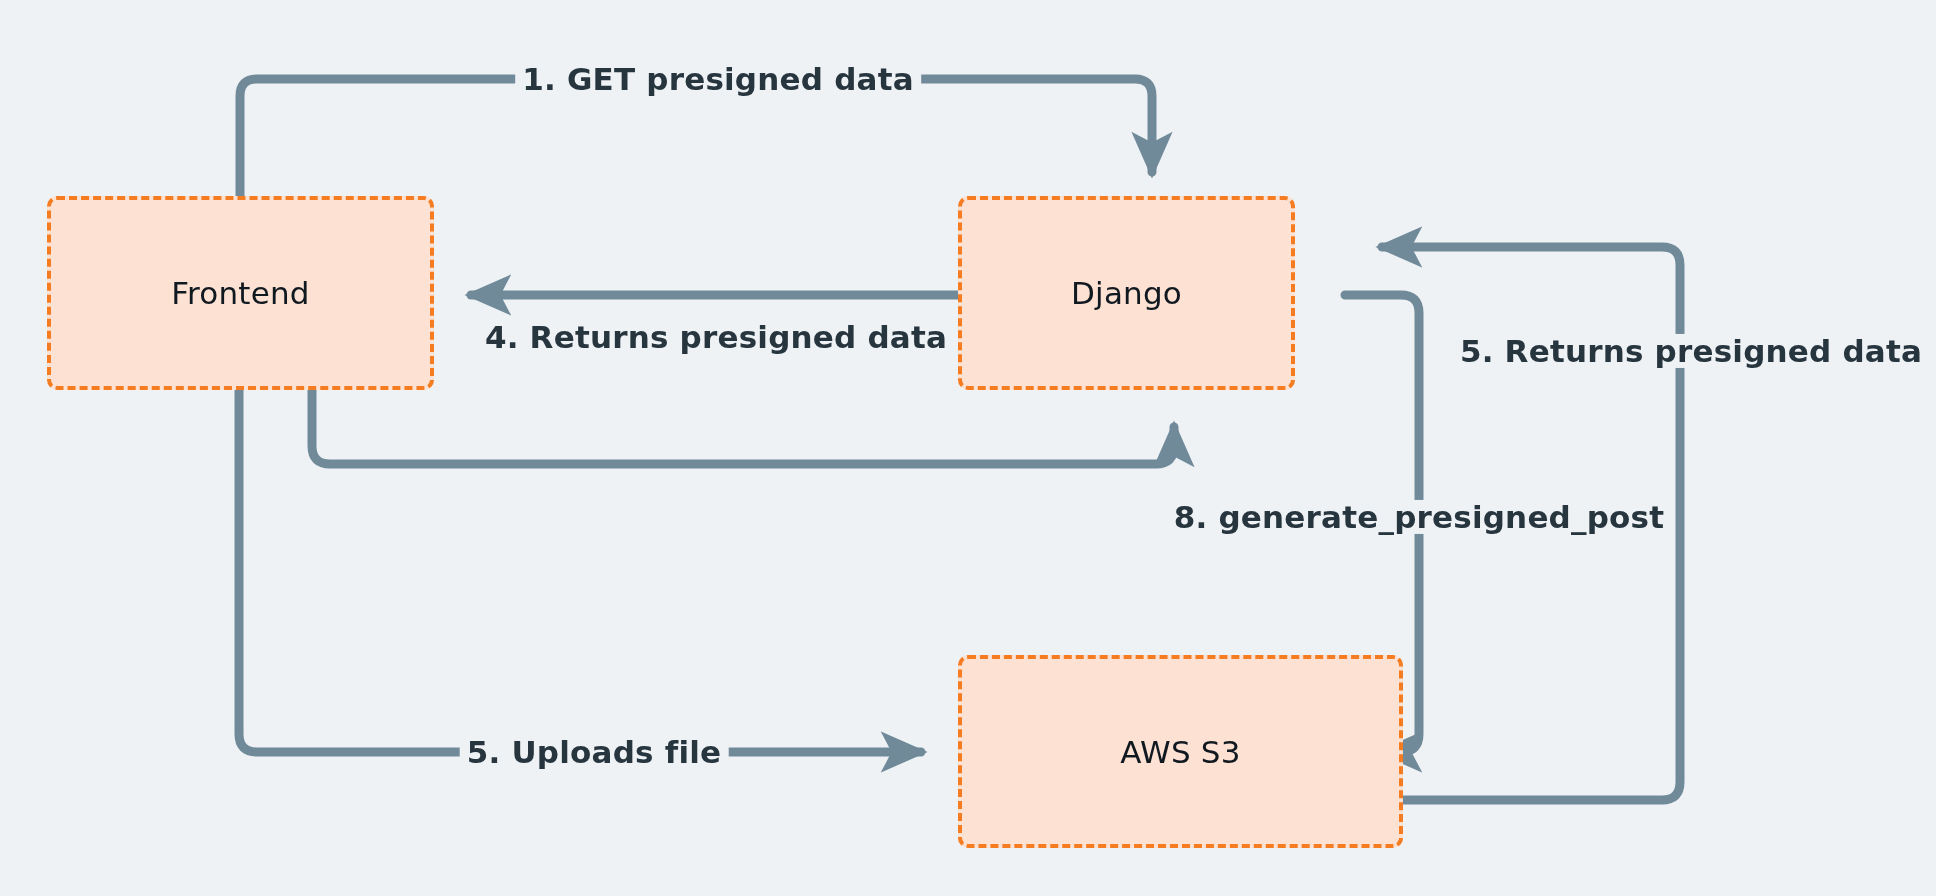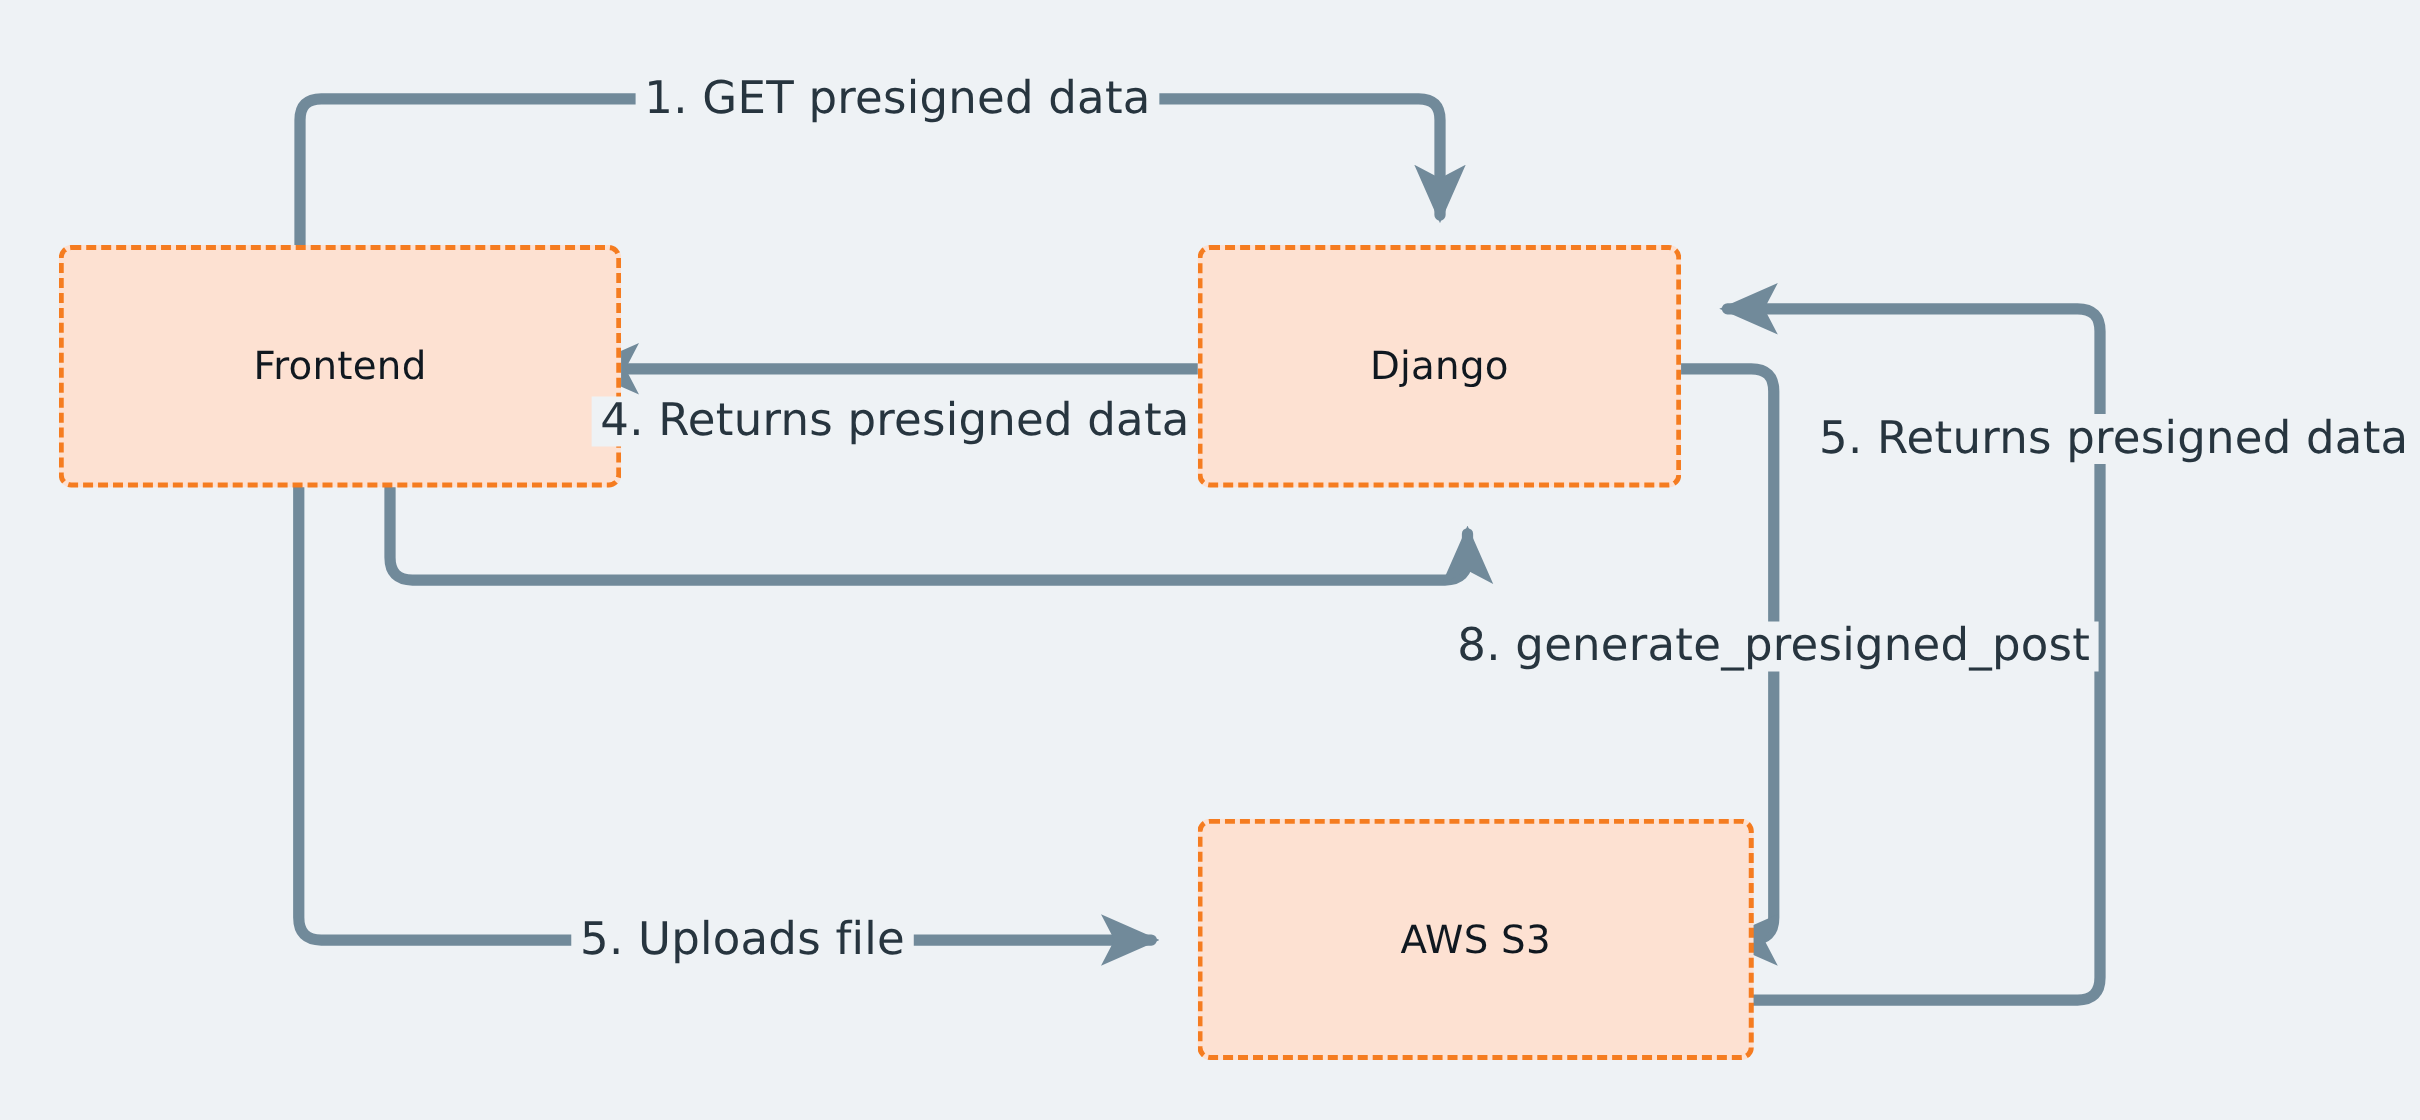--- a/index.html
+++ b/index.html
@@ -32,28 +32,29 @@
     justify-content: center;
   }
   .node-label {
     font-size: 31px;
     color: #101820;
     letter-spacing: 0.2px;
     white-space: pre;
   }
   .edge-label {
     position: absolute;
-    font-size: 36px;
+    font-size: 31px;
     color: #27353f;
     letter-spacing: 0.2px;
     white-space: pre;
     background: #eef2f5;
     padding: 0 7px;
     line-height: 1.1;
     transform: translate(-50%, -50%);
+    font-weight: bold;
   }
 </style>
 </head>
 <body>
 
 <div id="canvas">
 
   <svg id="wires" viewBox="0 0 1936 896" width="1936" height="896" xmlns="http://www.w3.org/2000/svg">
     <defs>
       <marker id="arrow" viewBox="0 0 10 10" refX="8.6" refY="5" markerWidth="5.2" markerHeight="5.2" orient="auto-start-reverse">
@@ -70,25 +71,25 @@
       <path d="M 1345 800 L 1662 800 Q 1680 800 1680 782 L 1680 265 Q 1680 247 1662 247 L 1382 247" marker-end="url(#arrow)"></path>
 
       <path d="M 958 295 L 471 295" marker-end="url(#arrow)"></path>
 
       <path d="M 239 390 L 239 734 Q 239 752 257 752 L 921 752" marker-end="url(#arrow)"></path>
 
       <path d="M 312 390 L 312 446 Q 312 464 330 464 L 1156 464 Q 1174 464 1174 446 L 1174 427" marker-end="url(#arrow)"></path>
     </g>
   </svg>
 
-  <div class="node" style="left:47px; top:196px; width:450px; height:194px;">
+  <div class="node" style="left:47px; top:196px; width:387px; height:194px;">
     <span class="node-label">Frontend</span>
   </div>
 
-  <div class="node" style="left:958px; top:196px; width:387px; height:194px;">
+  <div class="node" style="left:958px; top:196px; width:337px; height:194px;">
     <span class="node-label">Django</span>
   </div>
 
   <div class="node" style="left:958px; top:655px; width:445px; height:193px;">
     <span class="node-label">AWS S3</span>
   </div>
 
   <div class="edge-label" style="left:718px; top:79px;">1. GET presigned data</div>
 
   <div class="edge-label" style="left:1419px; top:517px;">8. generate_presigned_post</div>

